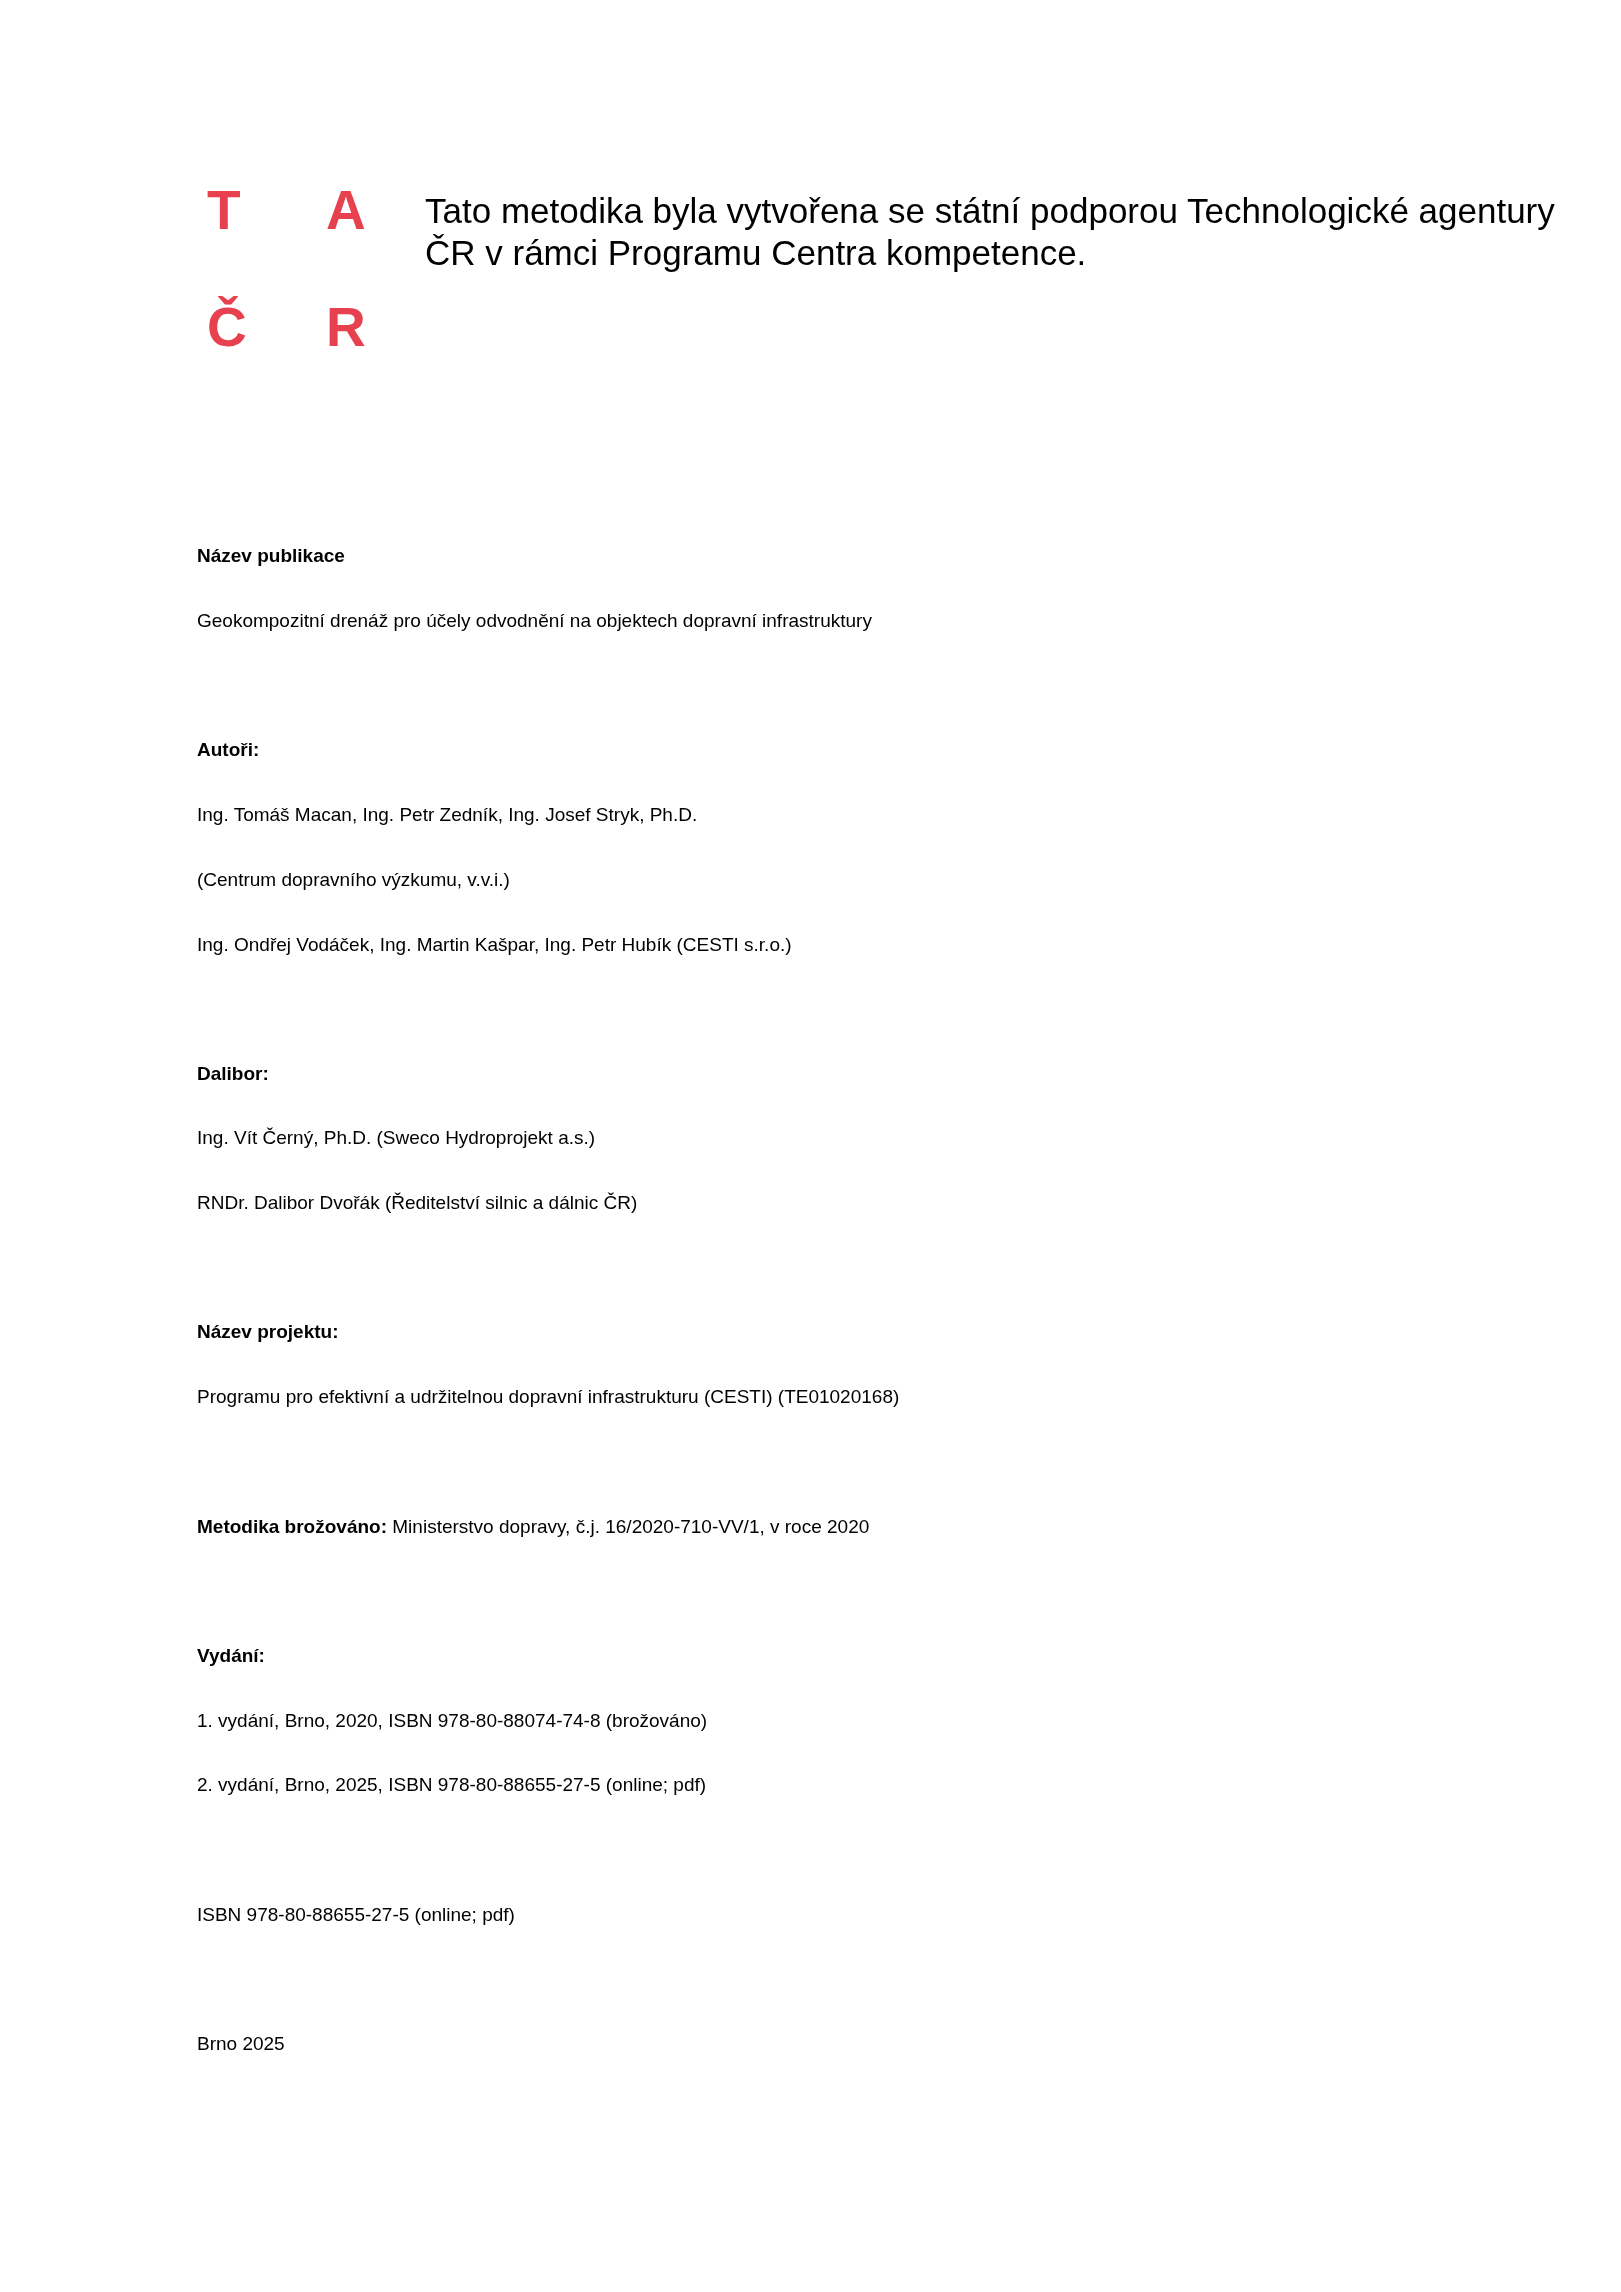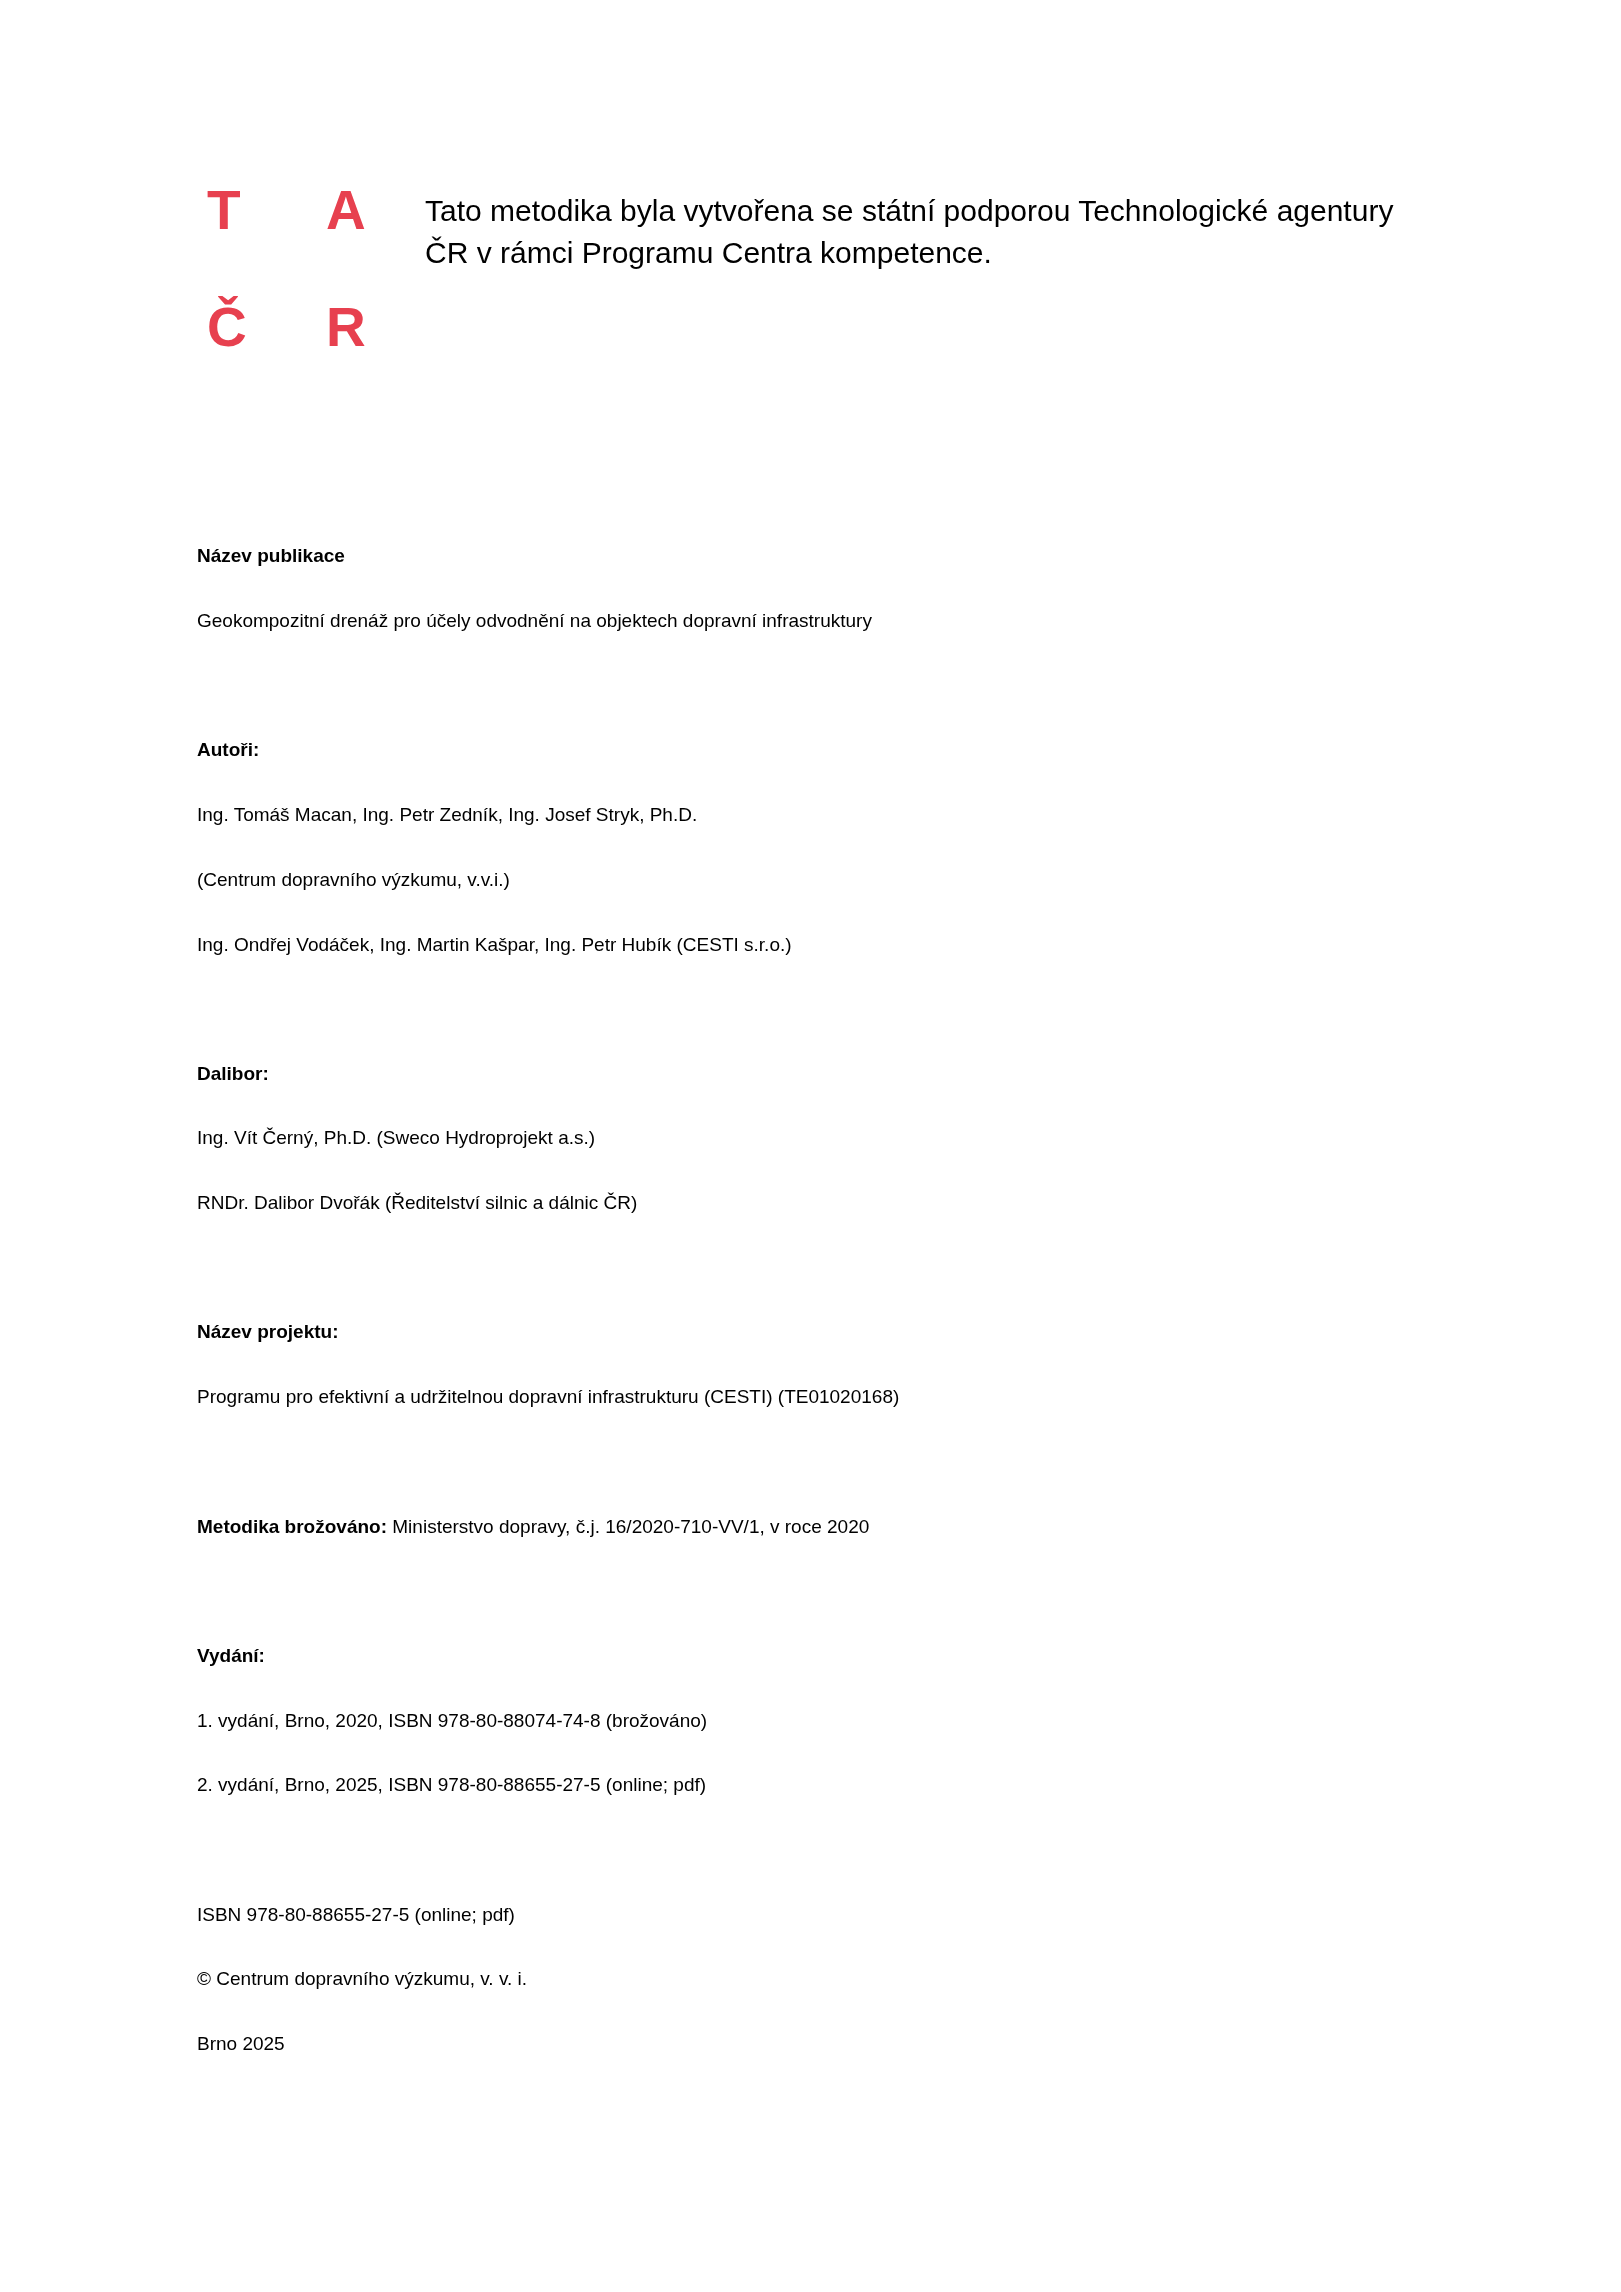--- a/index.html
+++ b/index.html
@@ -28,21 +28,21 @@
     line-height: 55px;
   }
   .logo span {
     display: block;
     text-align: left;
   }
   .note {
     position: absolute;
     left: 425px;
     top: 190px;
-    font-size: 30px;
+    font-size: 35px;
     line-height: 42px;
     white-space: nowrap;
   }
   .line {
     position: absolute;
     left: 197px;
     font-size: 19px;
     line-height: 36px;
     white-space: nowrap;
   }
@@ -84,17 +84,16 @@
 
   <div class="line" style="top:1509px">
     <span class="bold">Metodika brožováno:</span><span> Ministerstvo dopravy, č.j. 16/2020-710-VV/1, v roce 2020</span>
   </div>
 
   <div class="line bold" style="top:1638px">Vydání:</div>
   <div class="line" style="top:1703px">1. vydání, Brno, 2020, ISBN 978-80-88074-74-8 (brožováno)</div>
   <div class="line" style="top:1767px">2. vydání, Brno, 2025, ISBN 978-80-88655-27-5 (online; pdf)</div>
 
   <div class="line" style="top:1897px">ISBN 978-80-88655-27-5 (online; pdf)</div>
-  <div class="line" style="top:1961px">© Centrum dopravního výzkumu, v. v. i.</div>
   <div class="line" style="top:2026px">Brno 2025</div>
 
 </div>
 
 
 </body></html>

